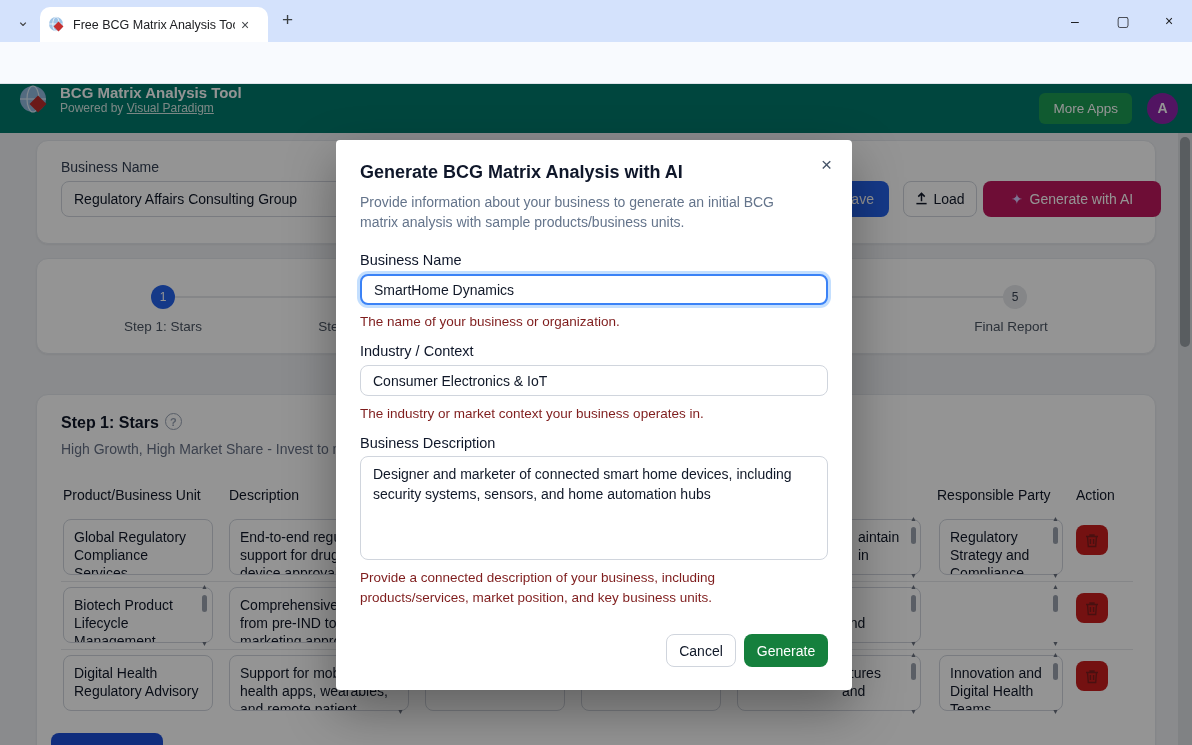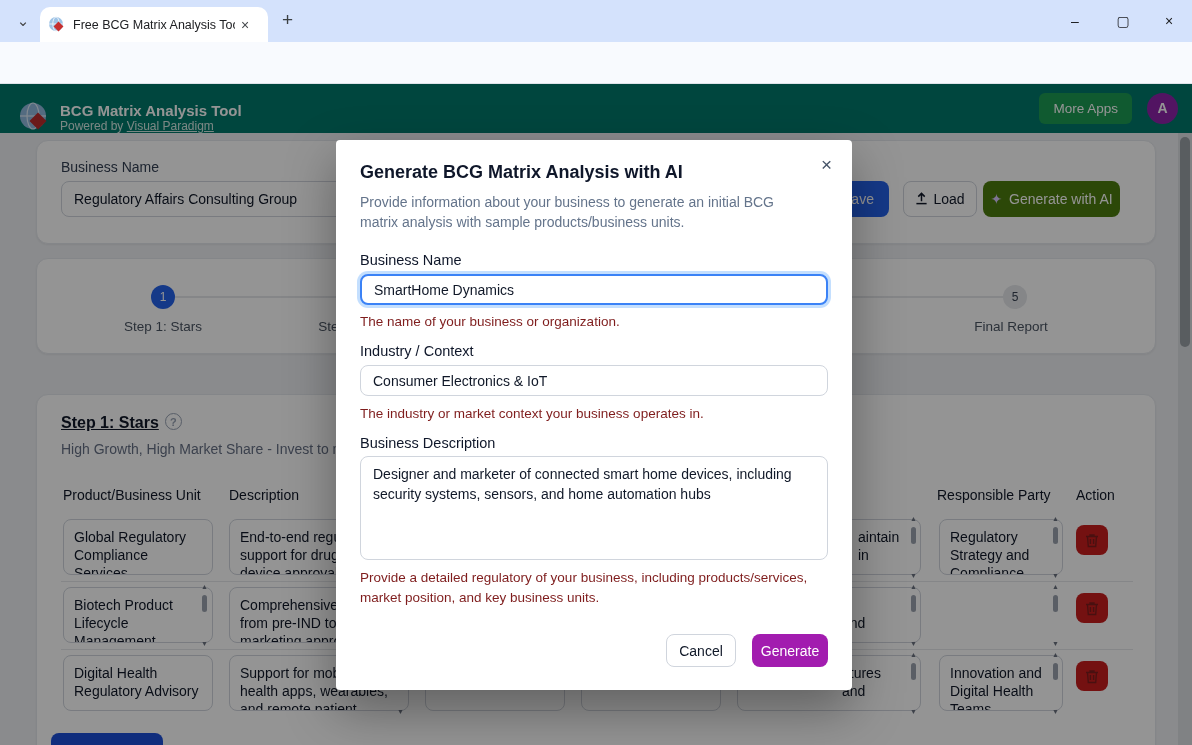--- a/index.html
+++ b/index.html
@@ -30,21 +30,21 @@
     border-radius:50%; background:#fdd663; }
   .chat-ext { width:15px; height:13px; background:#80868b; border-radius:3px; }
   .chrome-avatar { position:absolute; left:1118px; top:48px; width:29px; height:29px; border-radius:50%;
     background:#0e8a9c; color:#fff; font-size:13px; font-weight:bold; text-align:center; line-height:29px; cursor:pointer; }
   .dots { position:absolute; left:1164px; top:50px; font-size:16px; color:#5f6368; cursor:pointer; }
   .sep { position:absolute; left:1106px; top:52px; width:2px; height:20px; background:#aecbfa; }
 
   
   .app { position:absolute; top:84px; left:0; width:1192px; height:661px; background:#eef0f3; overflow:hidden; }
   .app-header { position:absolute; top:0; left:0; width:1192px; height:49px; background:#00796b;
-    display:flex; align-items:flex-end; padding:0 18px; }
+    display:flex; align-items:flex-start; padding:0 18px; }
   .app-title { color:#fff; font-size:15px; font-weight:bold; line-height:17px; }
   .powered { color:#d4e8e4; font-size:12px; }
   .powered a { color:#d4e8e4; }
   .more-apps { position:absolute; right:60px; top:9px; background:#1d9b53; color:#fff; font-size:13.5px;
     padding:8px 14px; border-radius:6px; border:none; cursor:pointer; }
   .app-avatar { position:absolute; right:14px; top:9px; width:31px; height:31px; border-radius:50%;
     background:#8e24aa; color:#fff; font-weight:bold; font-size:14px; text-align:center; line-height:31px; cursor:pointer; }
   .card { position:absolute; left:36px; width:1120px; background:#fff; border:1px solid #e4e7ec;
     border-radius:12px; box-shadow:0 1px 2px rgba(16,24,40,.06); }
   .fld-label { font-size:14px; color:#344054; }
@@ -84,21 +84,21 @@
   .modal-title { position:absolute; left:24px; top:22px; font-size:18px; font-weight:bold; color:#0f172a; }
   .modal-close { position:absolute; right:20px; top:14px; font-size:19px; color:#475569; cursor:pointer; }
   .modal-sub { position:absolute; left:24px; top:52px; width:452px; font-size:14px; line-height:1.45; color:#64748b; }
   .m-label { position:absolute; left:24px; font-size:14.5px; color:#0f172a; }
   .m-input { position:absolute; left:24px; width:468px; height:31px; }
   .m-help { position:absolute; left:24px; font-size:13.5px; color:#7f1d1d; }
   .m-input.focused { border:2px solid #3b82f6; box-shadow:0 0 0 3px rgba(147,197,253,.55); }
   .m-textarea { position:absolute; left:24px; top:316px; width:468px; height:104px; resize:none;
     line-height:1.4; padding:8px 12px; }
   .btn-cancel { position:absolute; right:116px; top:494px; width:70px; height:33px; }
-  .btn-generate { position:absolute; right:24px; top:494px; width:76px; height:33px; background:#a21caf; color:#fff; }
+  .btn-generate { position:absolute; right:24px; top:494px; width:84px; height:33px; background:#15803d; color:#fff; }
   svg { display:block; }
 </style>
 </head>
 <body>
 
 <div class="titlebar">
   <div class="tab-search">⌄</div>
   <div class="tab">
     <svg width="17" height="17" viewBox="0 0 17 17">
       <circle cx="8" cy="8" r="7" fill="#9ec3e6"></circle>
@@ -168,39 +168,39 @@
   <div class="card" style="top:56px; height:104px;">
     <div class="fld-label abs" style="left:24px; top:18px;">Business Name</div>
     <input class="txtin abs" style="left: 24px; top: 40px; width: 766px; height: 36px;" value="Regulatory Affairs Consulting Group">
     <button class="btn abs" style="left:790px; top:40px; width:62px; height:36px; background:#2563eb; color:#fff;">Save</button>
     <button class="btn btn-outline abs" style="left:866px; top:40px; width:74px; height:36px;">
       <svg width="13" height="13" viewBox="0 0 14 14" style="display:inline-block; vertical-align:-1px; margin-right:5px;">
         <path d="M7 10V1.5 M3.5 5 7 1.5 10.5 5" fill="none" stroke="#101828" stroke-width="1.6"></path>
         <path d="M1.5 12.5h11" stroke="#101828" stroke-width="1.6"></path>
       </svg><span>Load</span>
     </button>
-    <button class="btn abs" style="left:946px; top:40px; width:137px; height:36px; background:#4d7c0f; color:#fff;">
+    <button class="btn abs" style="left:946px; top:40px; width:178px; height:36px; background:#be185d; color:#fff;">
       <span style="color:#d9c9ff; margin-right:7px;">✦</span><span>Generate with AI</span>
     </button>
   </div>
 
   <div class="card" style="top:174px; height:96px;">
     <div class="step-line" style="top:37px; left:126px; width:852px;"></div>
     <div class="step-circle active" style="left:126px; top:26px;">1</div>
     <div class="step-circle" style="left:339px; top:26px;">2</div>
     <div class="step-circle" style="left:552px; top:26px;">3</div>
     <div class="step-circle" style="left:765px; top:26px;">4</div>
     <div class="step-circle" style="left:978px; top:26px;">5</div>
     <div class="step-label" style="left:126px; top:60px;">Step 1: Stars</div>
     <div class="step-label" style="left:339px; top:60px;">Step 2: Cash Cows</div>
     <div class="step-label" style="left:974px; top:60px;">Final Report</div>
   </div>
 
   <div class="card" style="top:310px; height:420px;">
-    <div class="abs" style="left:24px; top:18px; font-size:16px; font-weight:bold; color:#101828;text-decoration:underline;">
+    <div class="abs" style="left:24px; top:18px; font-size:16px; font-weight:bold; color:#101828;">
       <span>Step 1: Stars</span><span class="help-circle">?</span>
     </div>
     <div class="abs" style="left:24px; top:46px; font-size:14px; color:#667085; white-space:nowrap;">High Growth, High Market Share - Invest to maintain</div>
 
     <div class="col-head" style="left:26px;">Product/Business Unit</div>
     <div class="col-head" style="left:192px;">Description</div>
     <div class="col-head" style="left:900px;">Responsible Party</div>
     <div class="col-head" style="left:1039px;">Action</div>
 
     <div class="row" style="top:118px; left:0;">
@@ -307,17 +307,17 @@
   <div class="m-label" style="top:112px;">Business Name</div>
   <input class="txtin m-input focused" style="top: 134px;" value="SmartHome Dynamics">
   <div class="m-help" style="top:174px;">The name of your business or organization.</div>
 
   <div class="m-label" style="top:203px;">Industry / Context</div>
   <input class="txtin m-input" style="top: 225px;" value="Consumer Electronics &amp; IoT">
   <div class="m-help" style="top:266px;">The industry or market context your business operates in.</div>
 
   <div class="m-label" style="top:295px;">Business Description</div>
   <textarea class="txtin m-textarea" style="">Designer and marketer of connected smart home devices, including security systems, sensors, and home automation hubs</textarea>
-  <div class="m-help" style="top:428px; width:460px; line-height:1.45;">Provide a detailed regulatory of your business, including products/services, market position, and key business units.</div>
+  <div class="m-help" style="top:428px; width:460px; line-height:1.45;">Provide a connected description of your business, including products/services, market position, and key business units.</div>
 
   <button class="btn btn-outline btn-cancel">Cancel</button>
   <button class="btn btn-generate">Generate</button>
 </div>
 
 </body></html>

